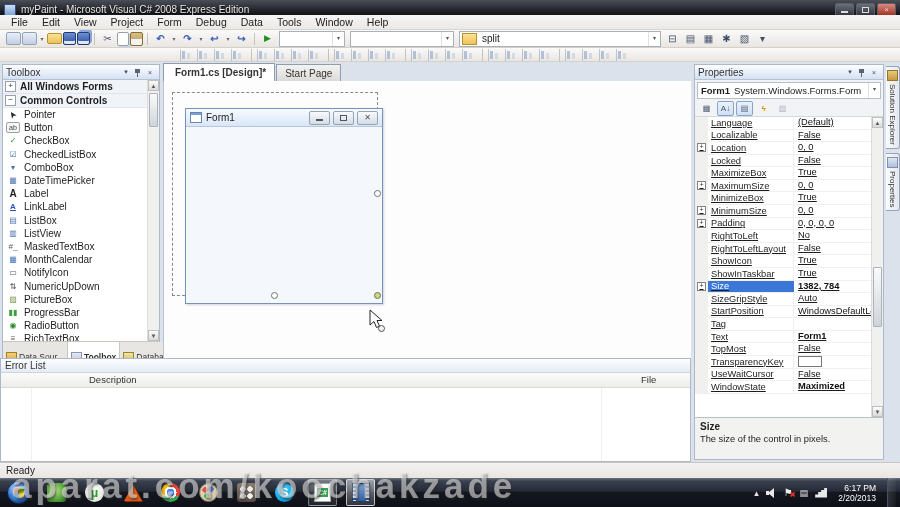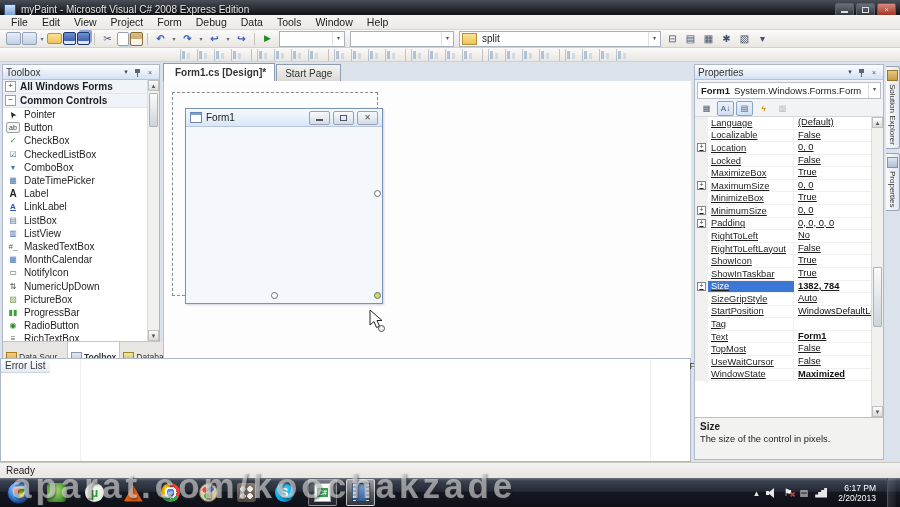--- a/index.html
+++ b/index.html
@@ -93,21 +93,21 @@
   .formtitle{height:17px;background:linear-gradient(#f6fafe,#d9e6f7);border-bottom:1px solid #b7c6dd;display:flex;align-items:center;padding:0 4px;}
   .formicon{width:10px;height:9px;background:#fff;border:1px solid #6a86ac;box-shadow:inset 0 2px 0 #7aa1d6;margin-right:4px;flex:none;}
   .formlbl{flex:1;font-size:10px;color:#222;}
   .fbtn{width:19px;height:12px;border:1px solid #97a3b2;border-radius:2px;background:linear-gradient(#f8fafc,#d6dce4);margin-left:3px;display:flex;align-items:center;justify-content:center;flex:none;}
   .fmin{width:7px;height:2px;background:#4a5568;margin-top:5px;}
   .fmax{width:7px;height:6px;border:1px solid #4a5568;box-sizing:border-box;}
   .fcls{font-size:8px;color:#4a5568;line-height:8px;}
   .cursor{position:absolute;left:205px;top:228px;}
 
   
-  .errorlist{position:absolute;left:0;top:296px;width:691px;height:104px;background:#fff;border:1px solid #aeb8c8;box-sizing:border-box;display:flex;flex-direction:row;}
+  .errorlist{position:absolute;left:0;top:296px;width:691px;height:104px;background:#fff;border:1px solid #aeb8c8;box-sizing:border-box;display:flex;flex-direction:column;}
   .el-title{height:13px;background:linear-gradient(#fdfeff,#e4ebf5);border-bottom:1px solid #cdd5e0;padding:0 4px;display:flex;align-items:center;font-size:10px;color:#333;flex:none;}
   .el-toolbar{height:19px;background:#eef0f4;border-bottom:1px solid #d7dae0;display:flex;align-items:center;padding-left:3px;gap:4px;flex:none;}
   .ebtn{height:14px;display:flex;align-items:center;border:1px solid #94b0d1;border-radius:2px;background:linear-gradient(#fefefe,#e8eef8);padding:0 6px 0 3px;font-size:9.5px;color:#223;}
   .eic{width:11px;height:11px;border-radius:50%;margin-right:3px;display:flex;align-items:center;justify-content:center;font-size:7px;flex:none;}
   .eic.err{background:radial-gradient(circle at 35% 30%,#f08f80,#c4170c);color:#fff;}
   .eic.warn{background:none;border-radius:0;color:#e8a500;font-size:11px;}
   .eic.info{background:radial-gradient(circle at 35% 30%,#9cc4ef,#2a63b8);color:#fff;font-style:italic;font-family:"Liberation Serif",serif;}
   .el-cols{height:14px;background:linear-gradient(#fbfbfa,#ececea);border-bottom:1px solid #d8d8d4;position:relative;flex:none;font-size:9.5px;color:#333;}
   .el-col{position:absolute;top:1px;}
   .el-body{flex:1;position:relative;background:#fff;}
@@ -567,20 +567,27 @@
           <div class="prow" data-name="property-row-text">
             <span class="pgut" data-name="property-gutter"></span>
             <span class="pname" data-name="property-name">Text</span>
             <span class="pval b" data-name="property-value">Form1</span>
           </div>
           <div class="prow" data-name="property-row-topmost">
             <span class="pgut" data-name="property-gutter"></span>
             <span class="pname" data-name="property-name">TopMost</span>
             <span class="pval" data-name="property-value">False</span>
           </div>
+          <div class="prow" data-name="property-row-transparencykey">
+            <span class="pgut" data-name="property-gutter"></span>
+            <span class="pname" data-name="property-name">TransparencyKey</span>
+            <span class="pval" data-name="property-value">
+              <span class="swatch" data-name="color-swatch"></span>
+            </span>
+          </div>
           <div class="prow" data-name="property-row-usewaitcursor">
             <span class="pgut" data-name="property-gutter"></span>
             <span class="pname" data-name="property-name">UseWaitCursor</span>
             <span class="pval" data-name="property-value">False</span>
           </div>
           <div class="prow" data-name="property-row-windowstate">
             <span class="pgut" data-name="property-gutter"></span>
             <span class="pname" data-name="property-name">WindowState</span>
             <span class="pval b" data-name="property-value">Maximized</span>
           </div>

